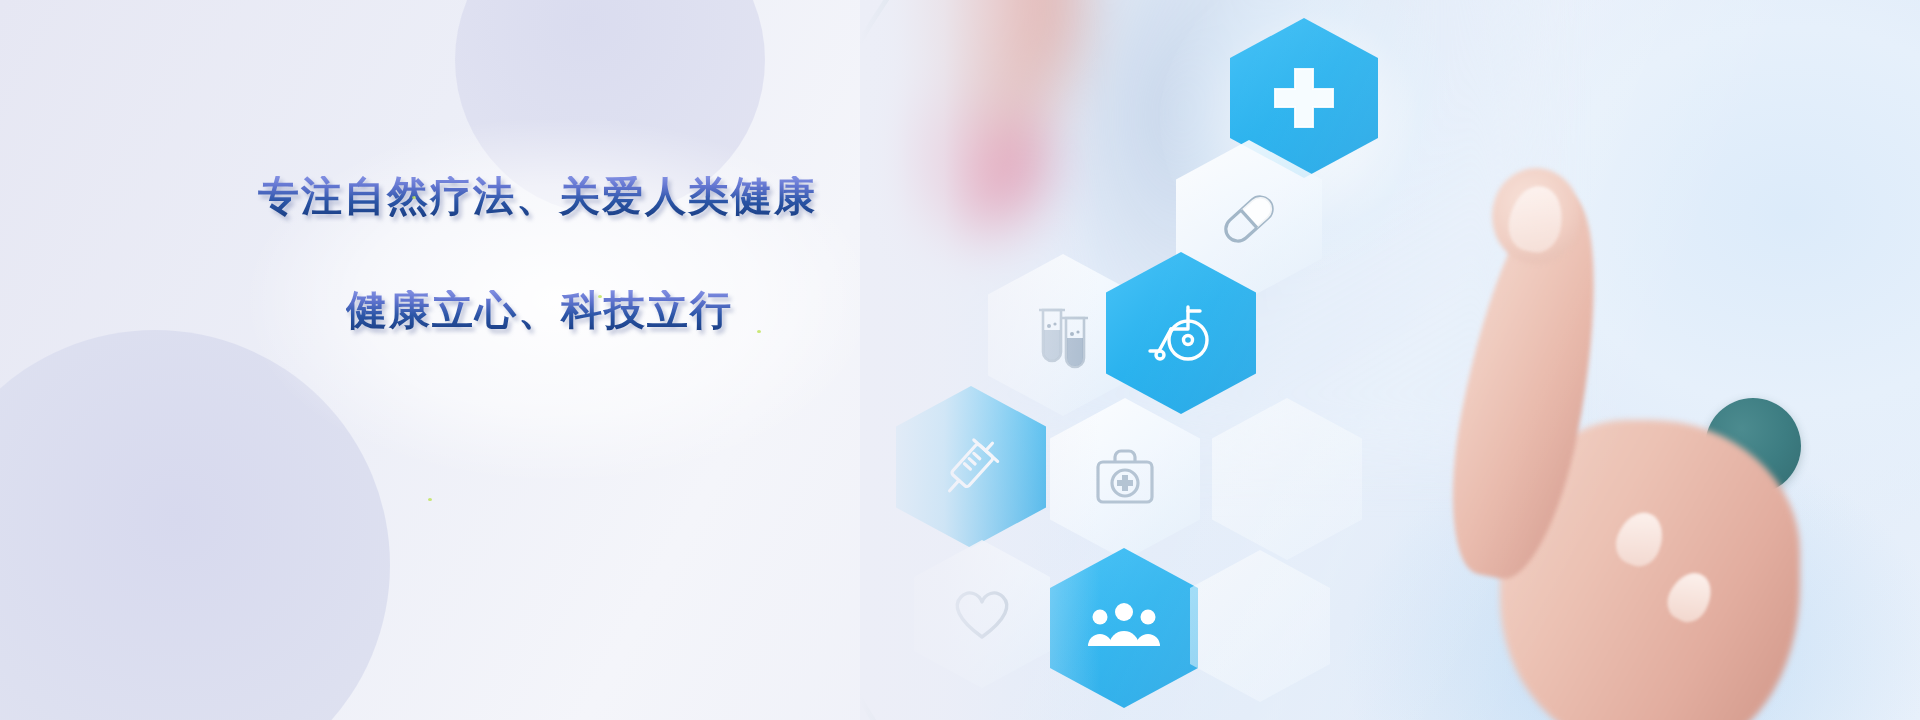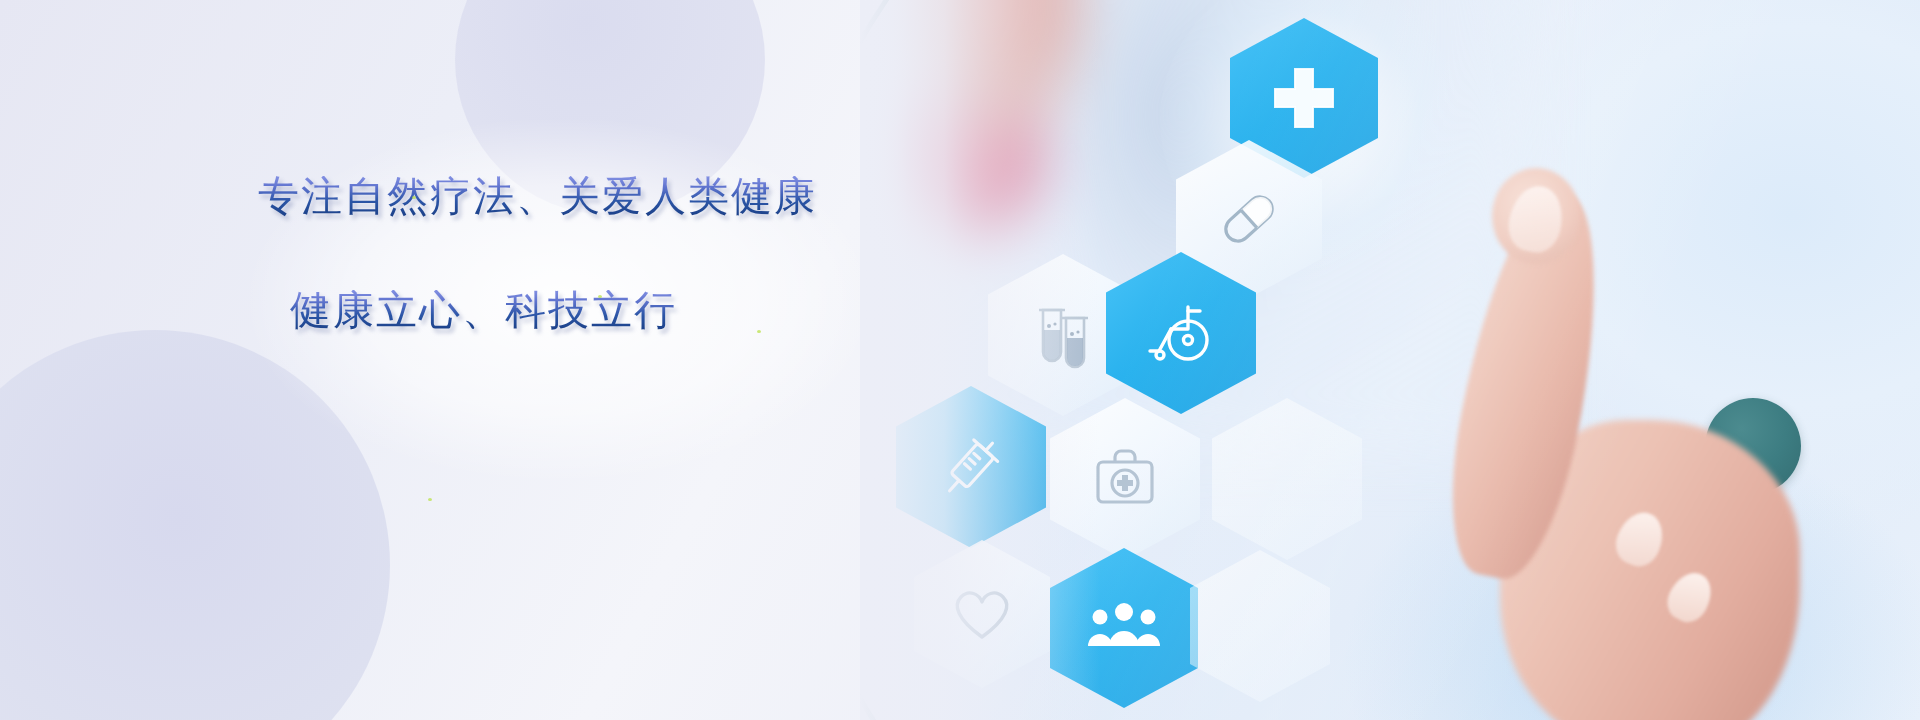--- a/index.html
+++ b/index.html
@@ -30,32 +30,32 @@
     position:absolute;left:250px;top:120px;width:620px;height:360px;
     background:radial-gradient(ellipse at 50% 50%,rgba(255,255,255,.95) 0%,rgba(255,255,255,.55) 45%,rgba(255,255,255,0) 72%);
     pointer-events:none;
   }
 
   
   #headline{
     position:absolute;left:258px;top:176px;width:640px;
   }
   .hl-line{
-    font-weight:normal;
+    font-weight:bold;
     letter-spacing:2px;
     line-height:1;
     white-space:nowrap;
     background:linear-gradient(180deg,#8491e3 0%,#6074cf 26%,#2b55a6 62%,#1b3f86 100%);
     -webkit-background-clip:text;background-clip:text;
     color:transparent;
     -webkit-text-fill-color:transparent;
     filter:drop-shadow(3px 4px 2px rgba(120,130,175,.45));
   }
   #hl-line-1{font-size:41px;}
-  #hl-line-2{font-size:41px;margin-top:73px;margin-left:32px;}
+  #hl-line-2{font-size:41px;margin-top:73px;margin-left:88px;}
 
   
   #photo{
     position:absolute;right:0;top:0;width:1060px;height:720px;
     overflow:hidden;
   }
   
   #photo-base{
     position:absolute;inset:0;
     background:

